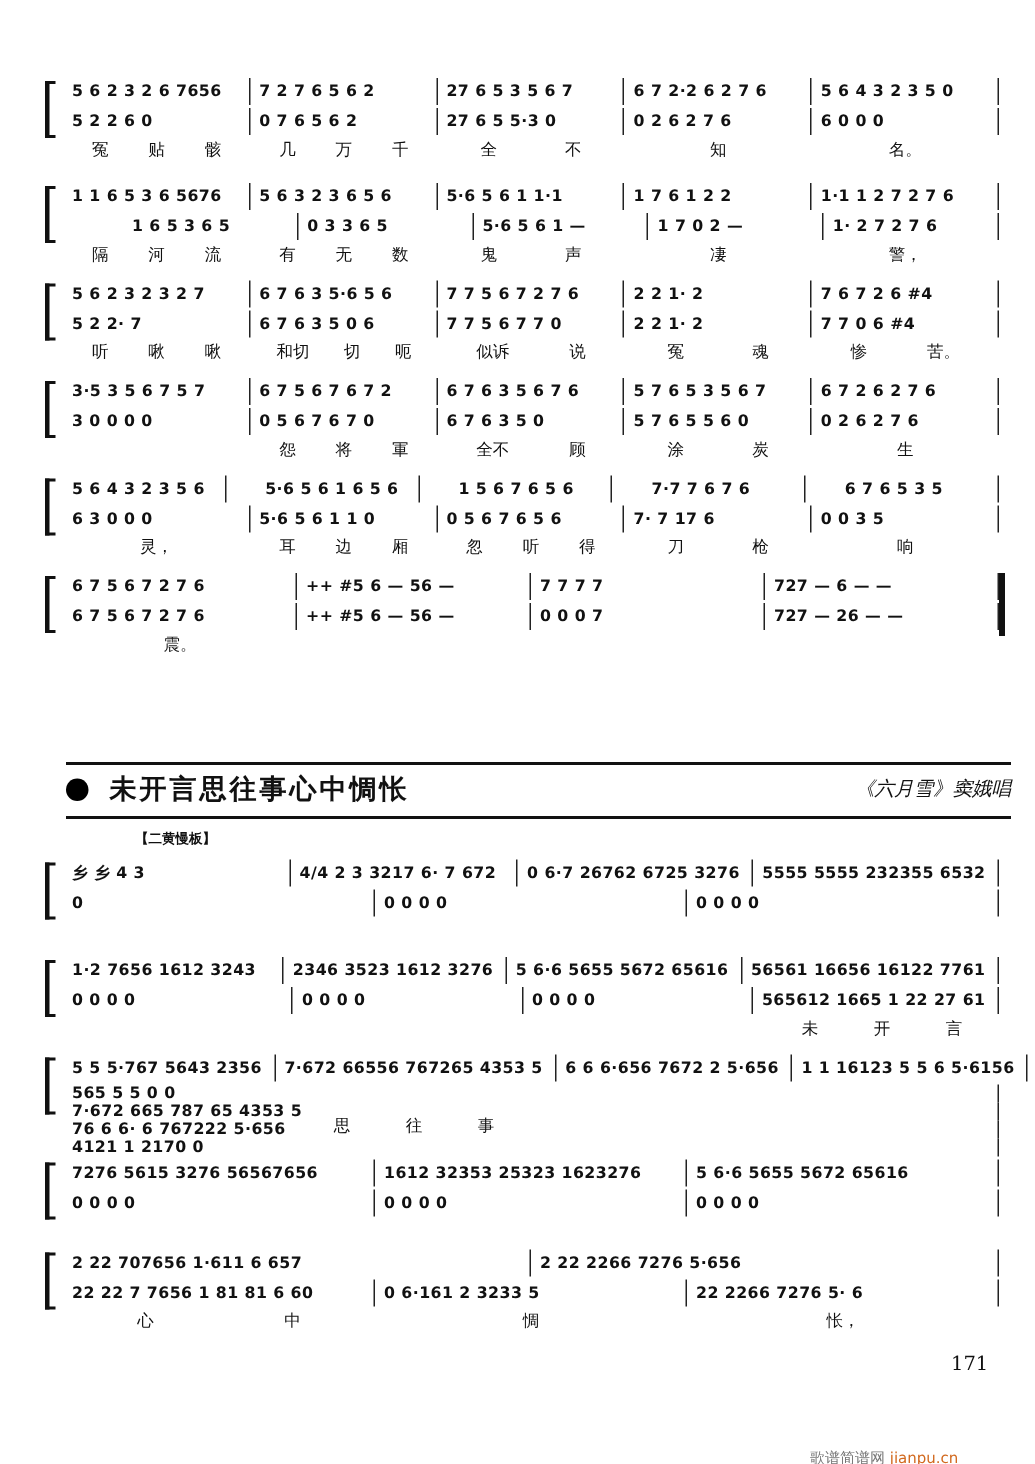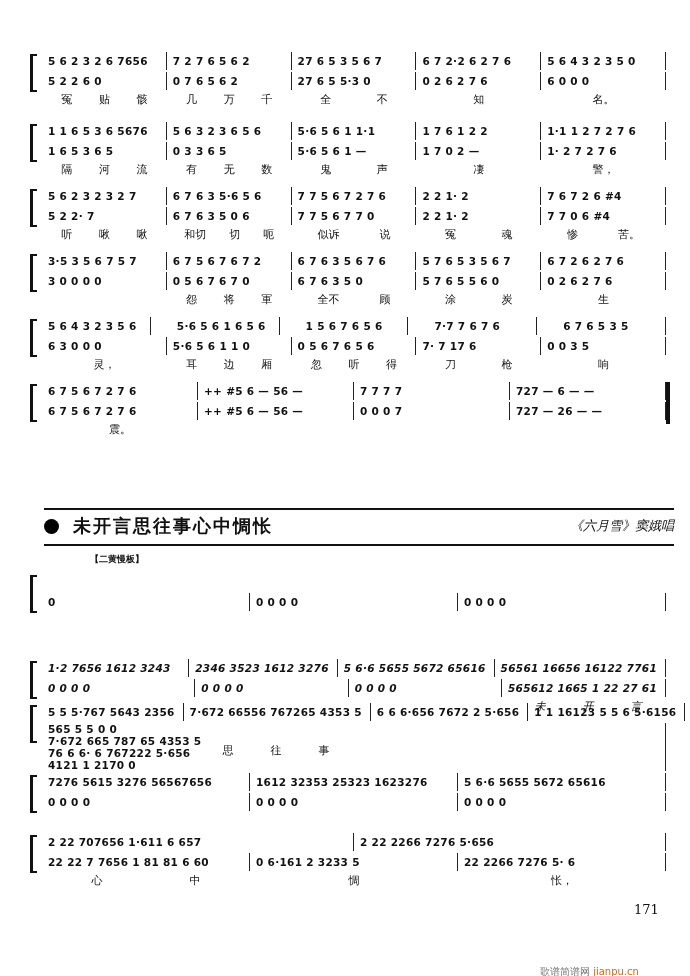--- a/index.html
+++ b/index.html
@@ -71,21 +71,21 @@
     </div>
     <div class="system" style="top: 122px; height: 58px;">
       <div class="brace"></div>
       <div class="row" style="top: 0px;">
         <div class="measure">1 1  6 5  3 6  5676</div>
         <div class="measure">5 6  3 2  3 6  5 6</div>
         <div class="measure">5·6 5 6  1  1·1</div>
         <div class="measure">1 7  6 1  2  2</div>
         <div class="measure">1·1  1 2  7 2  7 6</div>
       </div>
-      <div class="row" style="top: 20px;">
+      <div class="row" style="top: 20px; margin-left: 40px;">
         <div class="measure">1  6 5  3 6  5</div>
         <div class="measure">0  3  3 6  5</div>
         <div class="measure">5·6 5 6  1  —</div>
         <div class="measure">1 7  0  2  —</div>
         <div class="measure">1·  2  7 2  7 6</div>
       </div>
       <div class="lyrics">
         <div class="lyric-measure">
           <span>隔</span>
           <span>河</span>
@@ -250,41 +250,47 @@
         <div class="lyric-measure">
           <span></span>
         </div>
         <div class="lyric-measure">
           <span></span>
         </div>
       </div>
     </div>
     <div class="system" style="top: 573px; height: 58px;">
       <div class="brace"></div>
+      <div class="row" style="top: 0px;">
+        <div class="measure">乡  乡 4 3</div>
+        <div class="measure">4/4  2 3  3217 6·  7 672</div>
+        <div class="measure">0 6·7 26762 6725 3276</div>
+        <div class="measure">5555 5555 232355 6532</div>
+      </div>
       <div class="row" style="top: 20px;">
         <div class="measure">0</div>
         <div class="measure">0  0  0  0</div>
         <div class="measure">0  0  0  0</div>
       </div>
       <div class="lyrics">
         <div class="lyric-measure">
           <span></span>
         </div>
         <div class="lyric-measure">
           <span></span>
         </div>
         <div class="lyric-measure">
           <span></span>
         </div>
         <div class="lyric-measure">
           <span></span>
         </div>
       </div>
     </div>
-    <div class="system" style="top: 659px; height: 58px; font-style: italic;">
+    <div class="system" style="top: 638px; height: 58px;">
       <div class="brace"></div>
       <div class="row" style="top: 0px;">
         <div class="measure">1·2  7656  1612  3243</div>
         <div class="measure">2346  3523  1612  3276</div>
         <div class="measure">5 6·6  5655  5672  65616</div>
         <div class="measure">56561 16656  16122  7761</div>
       </div>
       <div class="row" style="top: 20px;">
         <div class="measure">0  0  0  0</div>
         <div class="measure">0  0  0  0</div>

